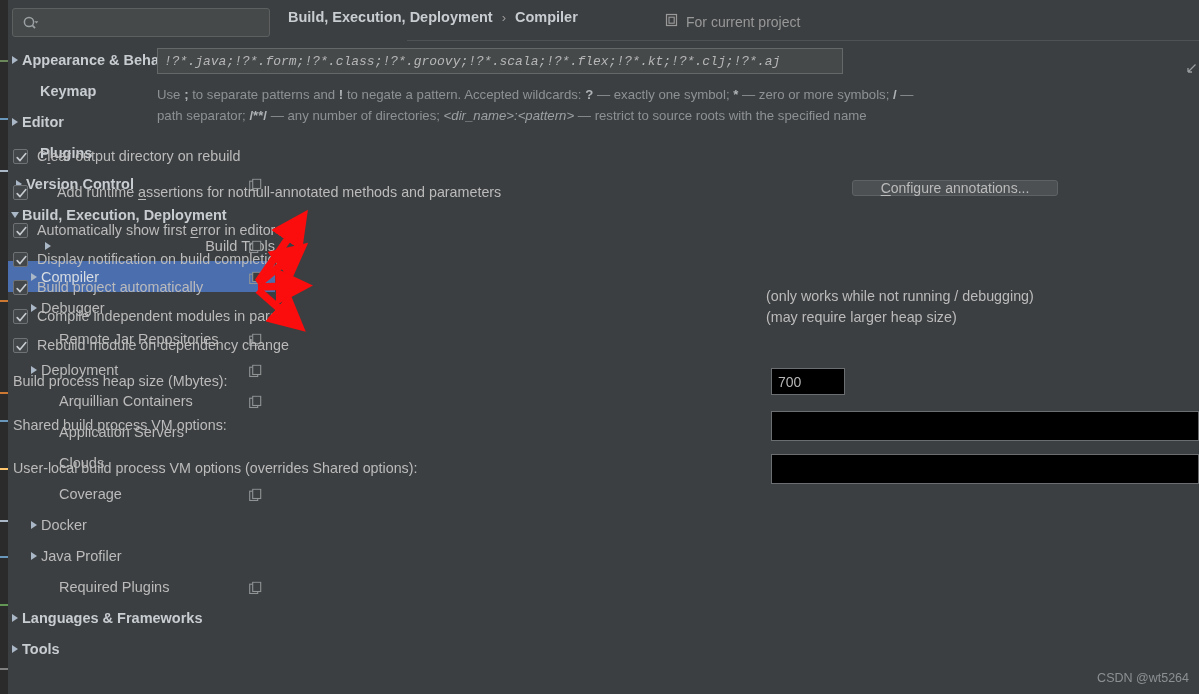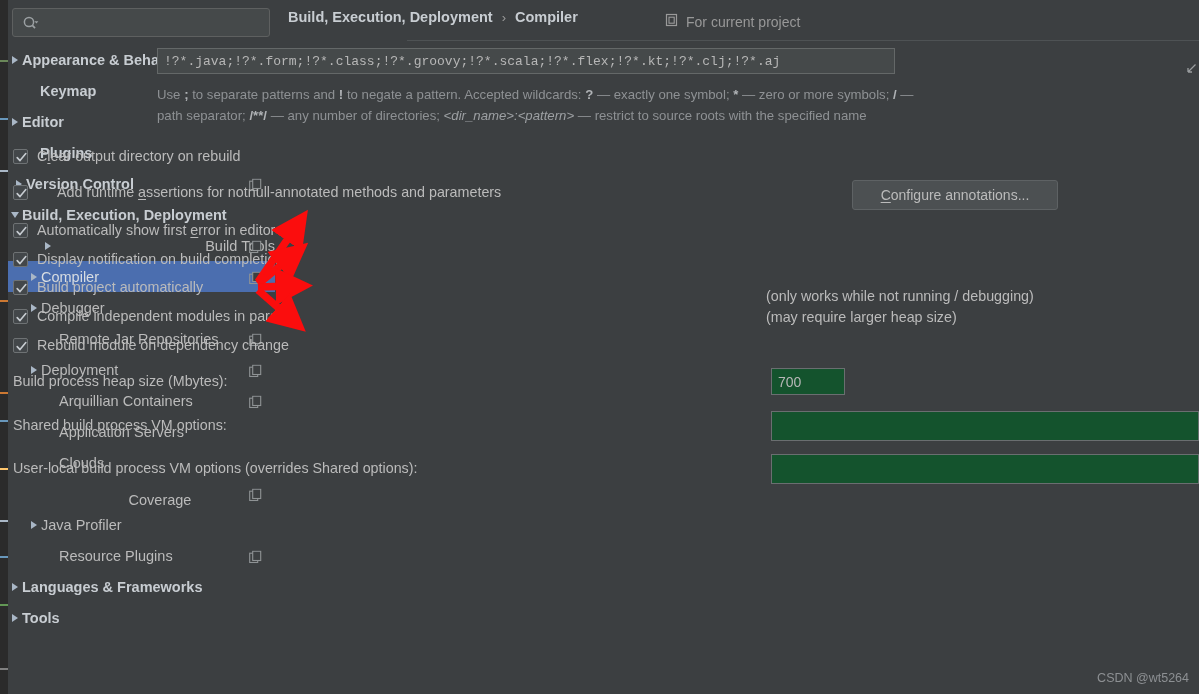--- a/index.html
+++ b/index.html
@@ -115,30 +115,31 @@
     width: 792px; height: 1px; background: #4e5254;
   }
 
   
   .rp-label {
     position: absolute; left: 13px; top: 56px;
     font-size: 14px; color: #bbbbbb; white-space: nowrap;
   }
   .rp-field {
     position: absolute; left: 157px; top: 48px;
-    width: 738px; height: 26px;
+    width: 686px; height: 26px;
     background: #45494a;
     border: 1px solid #646868;
     color: #b7b7b7;
     font-family: "Liberation Mono", monospace;
     font-size: 13px;
     padding: 0 6px;
     line-height: 24px;
     white-space: nowrap; overflow: hidden;
     outline: none;
+    font-style: italic;
   }
   .rp-expand {
     position: absolute; left: 1186px; top: 60px;
     width: 11px; height: 11px;
   }
   .rp-hint {
     position: absolute; left: 157px; top: 84px;
     width: 785px;
     font-size: 13.2px; color: #8e9194;
     line-height: 21px;
@@ -184,21 +185,21 @@
   }
   .btn u { text-decoration: underline; text-underline-offset: 2px; }
 
   
   .form-label {
     position: absolute; left: 13px;
     font-size: 14.3px; color: #bbbbbb; white-space: nowrap;
   }
   .txt {
     position: absolute;
-    background: #14532d;
+    background: #000000;
     border: 1px solid #6a6e70;
     color: #b7b7b7;
     font-size: 14px;
     font-family: "Liberation Sans", sans-serif;
     padding: 0 6px;
     outline: none;
   }
 
   
   .arrows {
@@ -335,37 +336,43 @@
             </svg></span>
         </div>
         <div class="tree-row" style="padding-left: 37px;">
           <div class="tw"></div>
           <span class="tree-label">Application Servers</span>
         </div>
         <div class="tree-row" style="padding-left: 37px;">
           <div class="tw"></div>
           <span class="tree-label">Clouds</span>
         </div>
-        <div class="tree-row" style="padding-left: 37px; flex-direction: column;">
+        <div class="tree-row" style="padding-left: 37px;">
           <div class="tw"></div>
           <span class="tree-label">Coverage</span>
           <span class="copy-ic"><svg width="13" height="13" viewBox="0 0 13 13">
               <rect x="0.7" y="2.7" width="8" height="9.3" fill="none" stroke="#8f9395" stroke-width="1.1"></rect>
               <rect x="3.7" y="0.7" width="8" height="9.3" fill="#3c3f41" stroke="#8f9395" stroke-width="1.1"></rect>
             </svg></span>
         </div>
         <div class="tree-row" style="padding-left: 19px;">
           <div class="tw">
             <span class="arrow-r"></span>
           </div>
+          <span class="tree-label">Docker</span>
+        </div>
+        <div class="tree-row" style="padding-left: 19px;">
+          <div class="tw">
+            <span class="arrow-r"></span>
+          </div>
           <span class="tree-label">Java Profiler</span>
         </div>
         <div class="tree-row" style="padding-left: 37px;">
           <div class="tw"></div>
-          <span class="tree-label">Resource Plugins</span>
+          <span class="tree-label">Required Plugins</span>
           <span class="copy-ic"><svg width="13" height="13" viewBox="0 0 13 13">
               <rect x="0.7" y="2.7" width="8" height="9.3" fill="none" stroke="#8f9395" stroke-width="1.1"></rect>
               <rect x="3.7" y="0.7" width="8" height="9.3" fill="#3c3f41" stroke="#8f9395" stroke-width="1.1"></rect>
             </svg></span>
         </div>
         <div class="tree-row bold" style="padding-left: 0px;">
           <div class="tw">
             <span class="arrow-r"></span>
           </div>
           <span class="tree-label">Languages &amp; Frameworks</span>
@@ -467,21 +474,21 @@
       <div class="cb-row" style="top: 337px;">
         <span class="cbox">
           <svg width="13" height="13" viewBox="0 0 13 13">
             <path d="M2.2 6.6 L5 9.6 L10.8 2.6" fill="none" stroke="#c8cdd2" stroke-width="1.6" stroke-linecap="round" stroke-linejoin="round"></path>
           </svg>
         </span>
         <span class="cb-label"><span>Rebuild module on dependency change</span><u></u><span></span></span>
       </div>
     </div>
 
-  <div class="btn" style="left:852px; top:180px; width:206px; height:30px;justify-content:center;">
+  <div class="btn" style="left:852px; top:180px; width:206px; height:16px;justify-content:center;">
     <span><u>C</u><span>onfigure annotations...</span></span>
   </div>
 
   <div class="form-label" style="top:373px;">Build process heap size (Mbytes):</div>
   <input class="txt" style="left: 771px; top: 368px; width: 74px; height: 27px;" value="700">
 
   <div class="form-label" style="top:417px;">Shared build process VM options:</div>
   <input class="txt" style="left: 771px; top: 411px; width: 428px; height: 30px;" value="">
 
   <div class="form-label" style="top:460px;">User-local build process VM options (overrides Shared options):</div>

